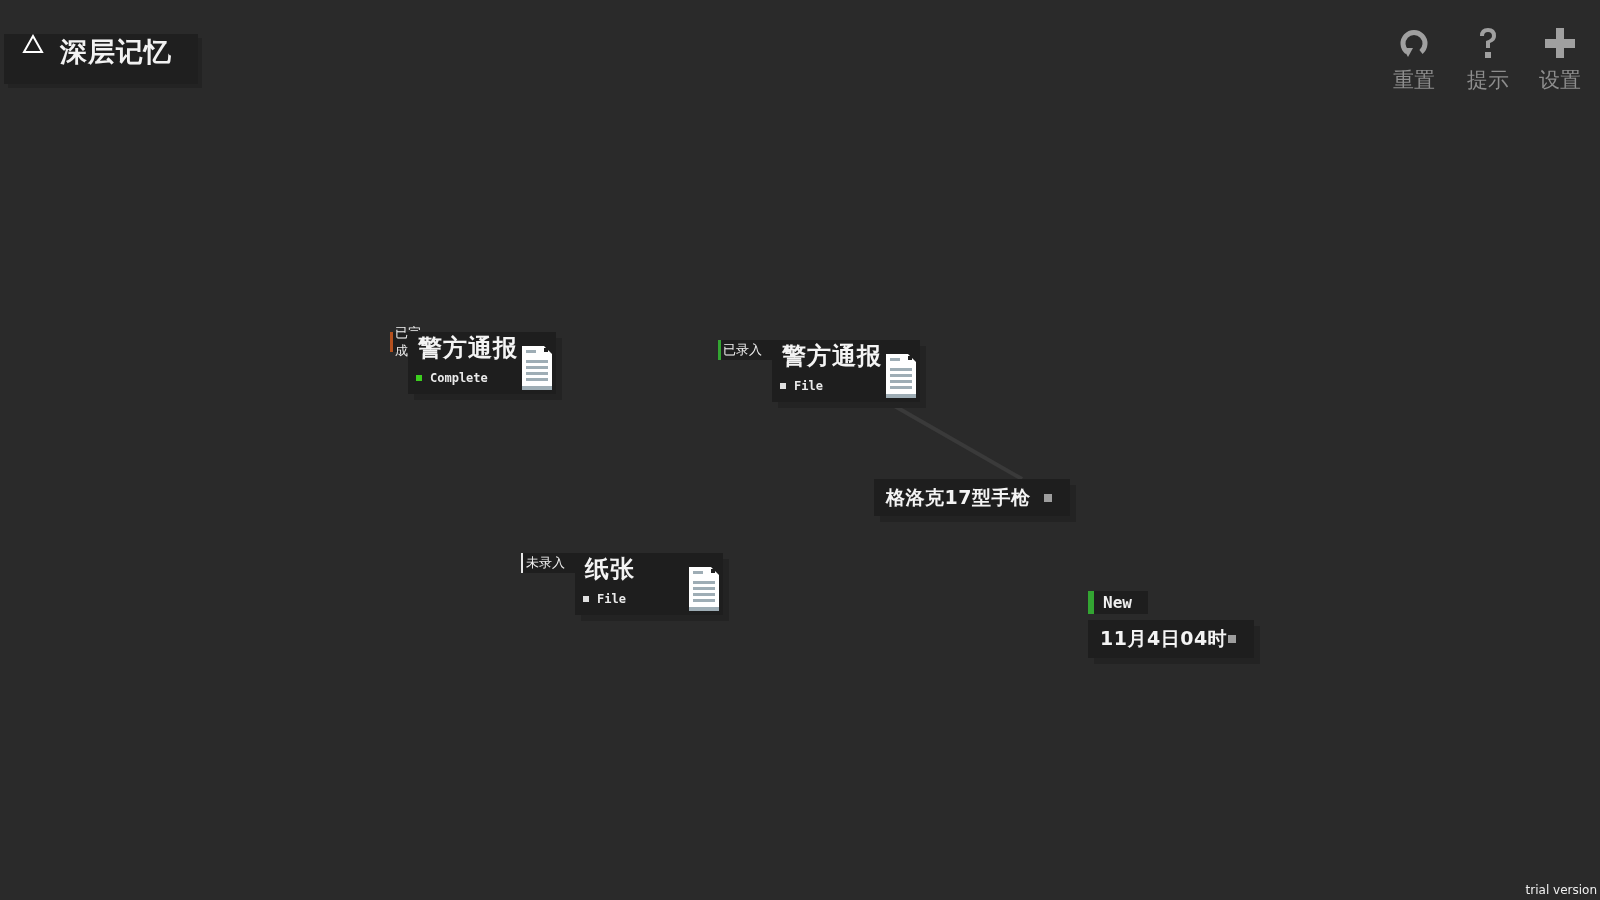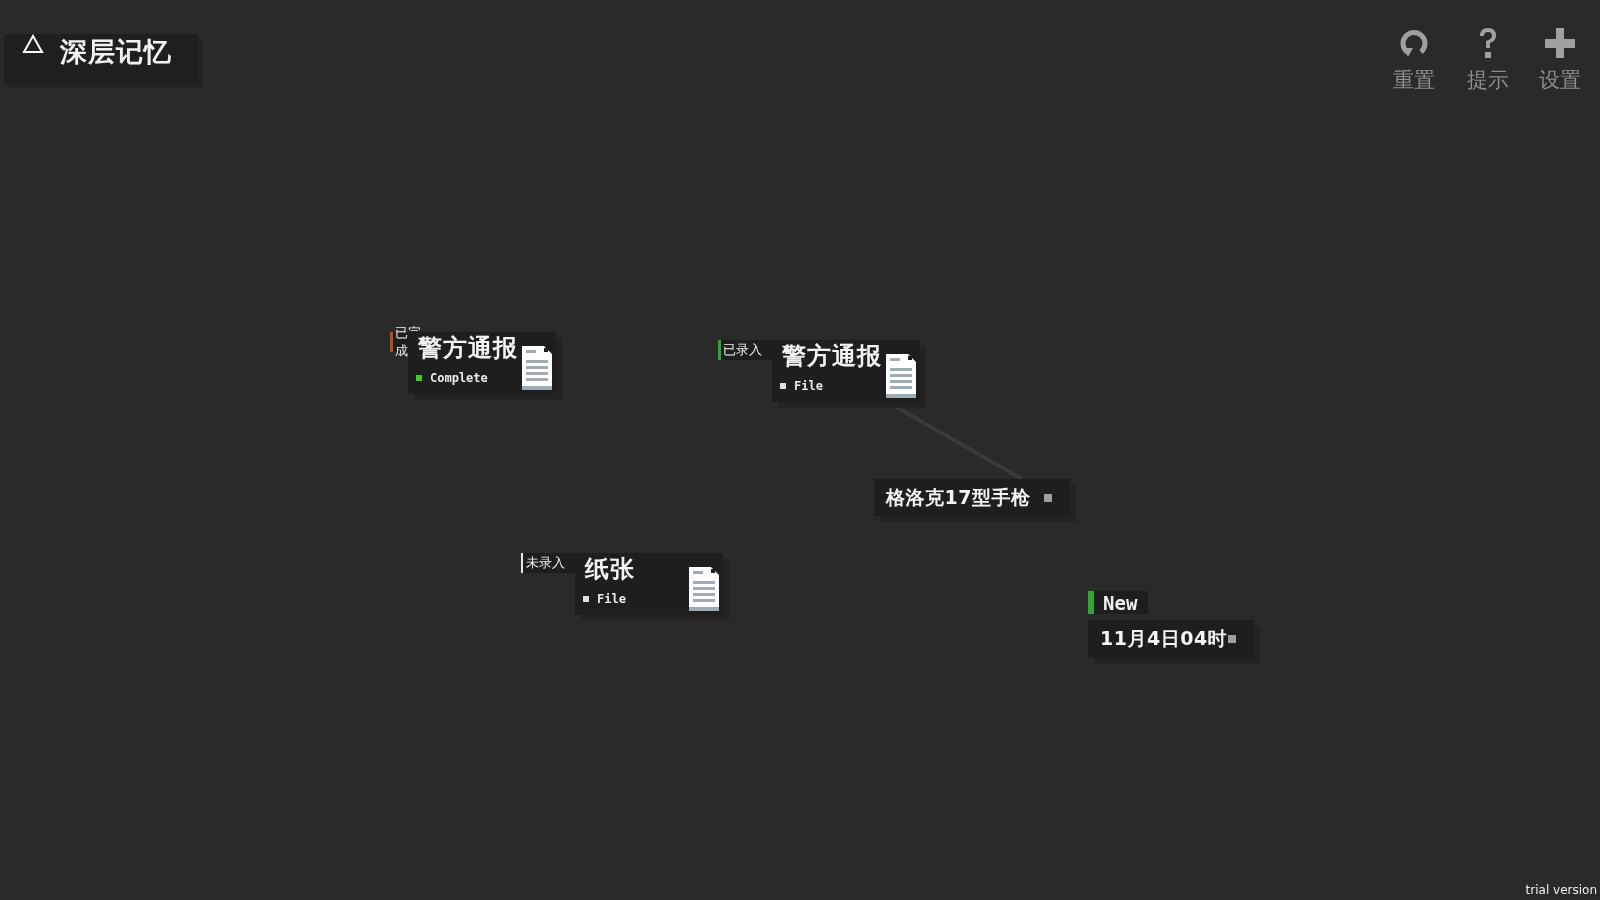--- a/index.html
+++ b/index.html
@@ -48,21 +48,21 @@
   .simple-card {
     position:absolute; background:#1e1e1e; box-shadow:6px 6px 0 #232323;
     display:flex; align-items:center; font-weight:bold; color:#f4f4f4; white-space:nowrap;
   }
   .simple-card .txt { margin-left:12px; font-size:19px; letter-spacing:0.5px; }
   .simple-card .sq { position:absolute; width:8px; height:8px; background:#9e9e9e; }
 
   .new-tag {
     position:absolute; height:23px; background:#1e1e1e;
     display:flex; align-items:center; font-family:"DejaVu Sans Mono", monospace;
-    font-size:19px; font-weight:bold; color:#f0f0f0;
+    font-size:16px; font-weight:bold; color:#f0f0f0;
   }
   .new-tag .bar { position:absolute; left:0; top:0; width:6px; height:100%; }
 
   .trial { right:3px; bottom:3px; font-size:12px; font-weight:normal; color:#f0f0f0; }
 </style>
 </head>
 <body>
 
 <svg class="abs" style="left:0;top:0;" width="1600" height="900">
   <line x1="884" y1="400" x2="1022" y2="479" stroke="#3a3a3a" stroke-width="4"></line>

